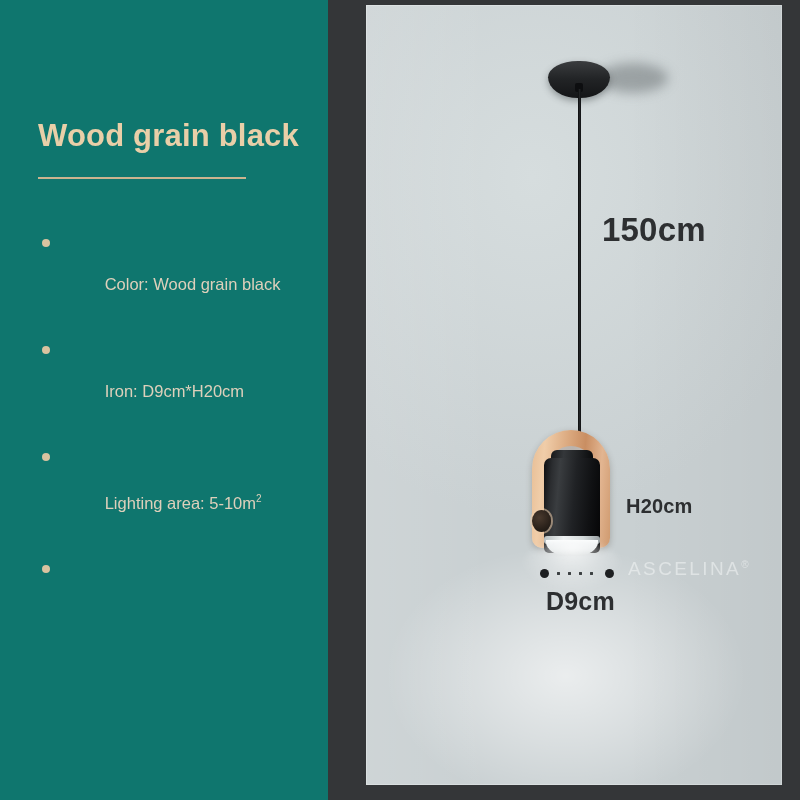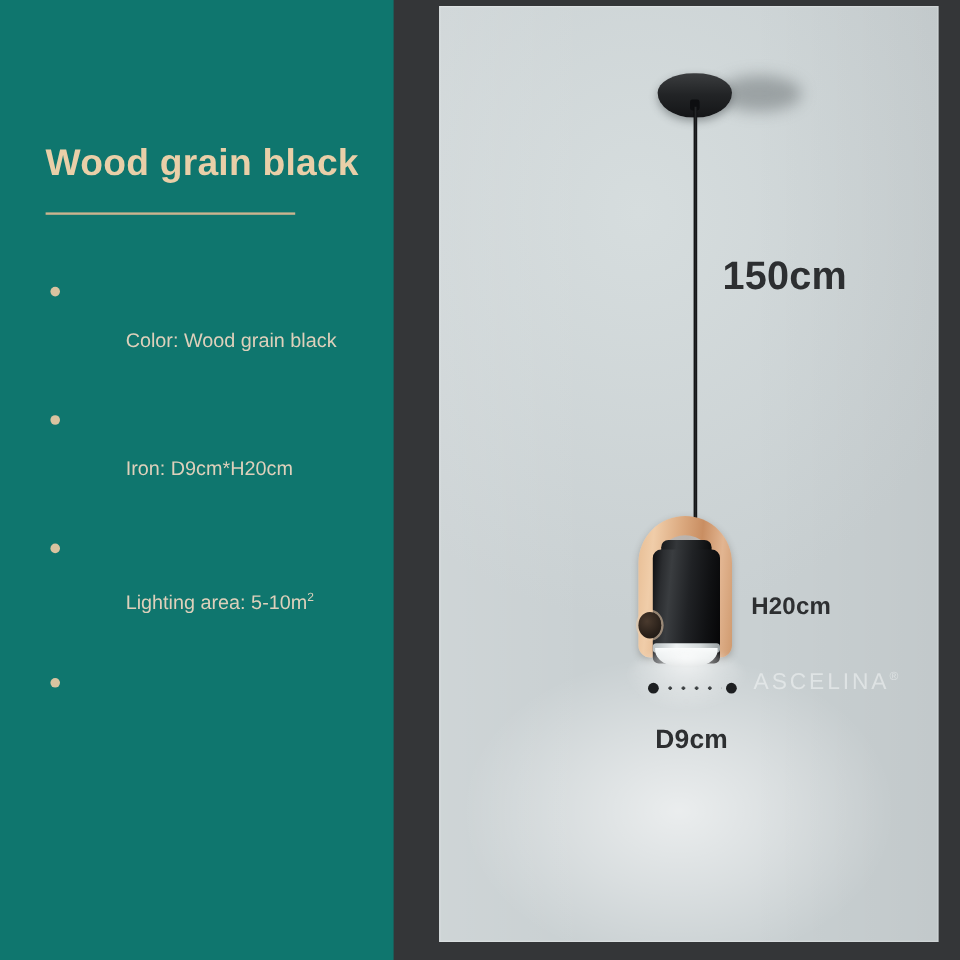--- a/index.html
+++ b/index.html
@@ -248,21 +248,21 @@
     position: absolute;
     color: #2d2f31;
     font-weight: bold;
     letter-spacing: 0.2px;
   }
   #label-drop {
     left: 602px; top: 214px;
     font-size: 33px; line-height: 31px;
   }
   #label-height { left: 626px; top: 495px; font-size: 20px; }
-  #label-diameter { left: 546px; top: 603px; font-size: 22px; }
+  #label-diameter { left: 546px; top: 587px; font-size: 25px; }
 
   
   #watermark {
     position: absolute;
     left: 628px; top: 558px;
     font-size: 19px;
     letter-spacing: 2.4px;
     color: rgba(247,250,250,0.50);
     font-weight: 500;
     white-space: nowrap;

